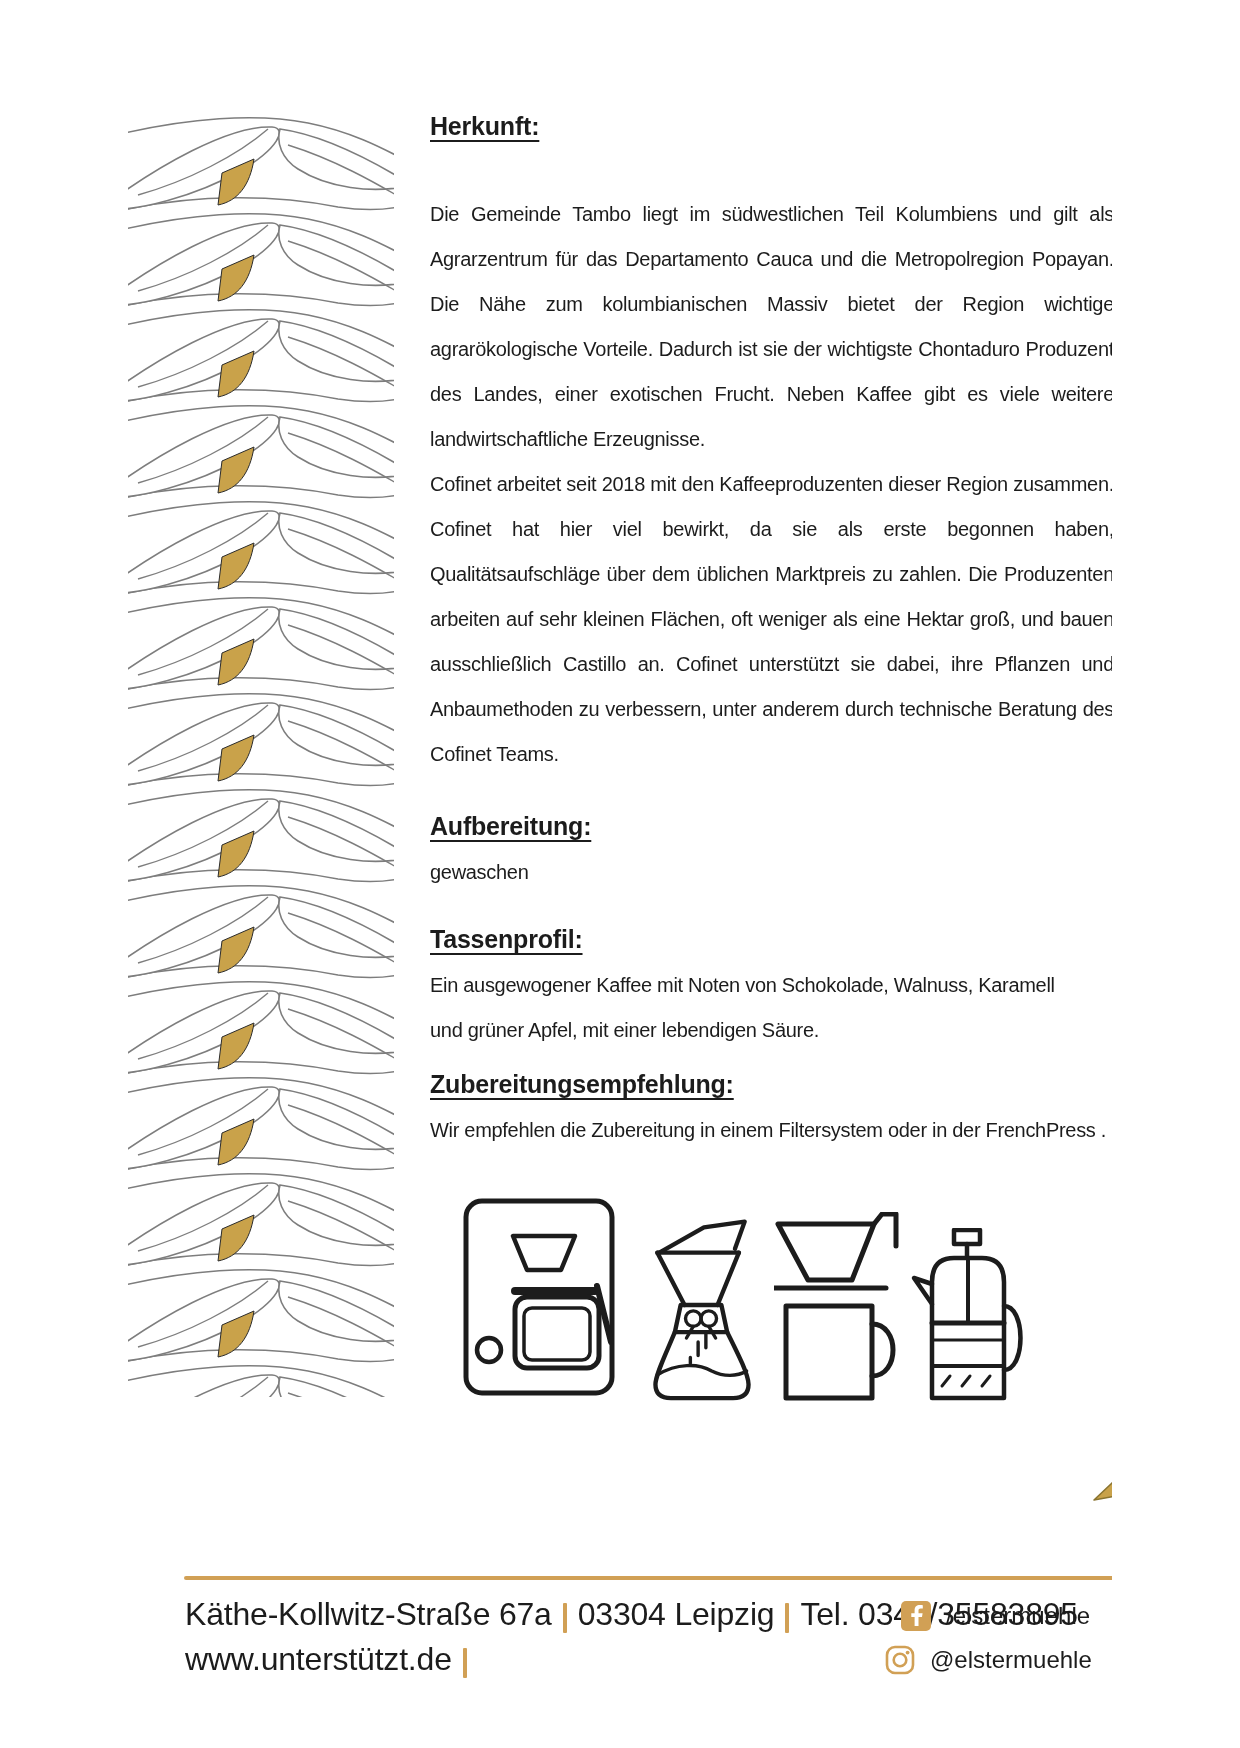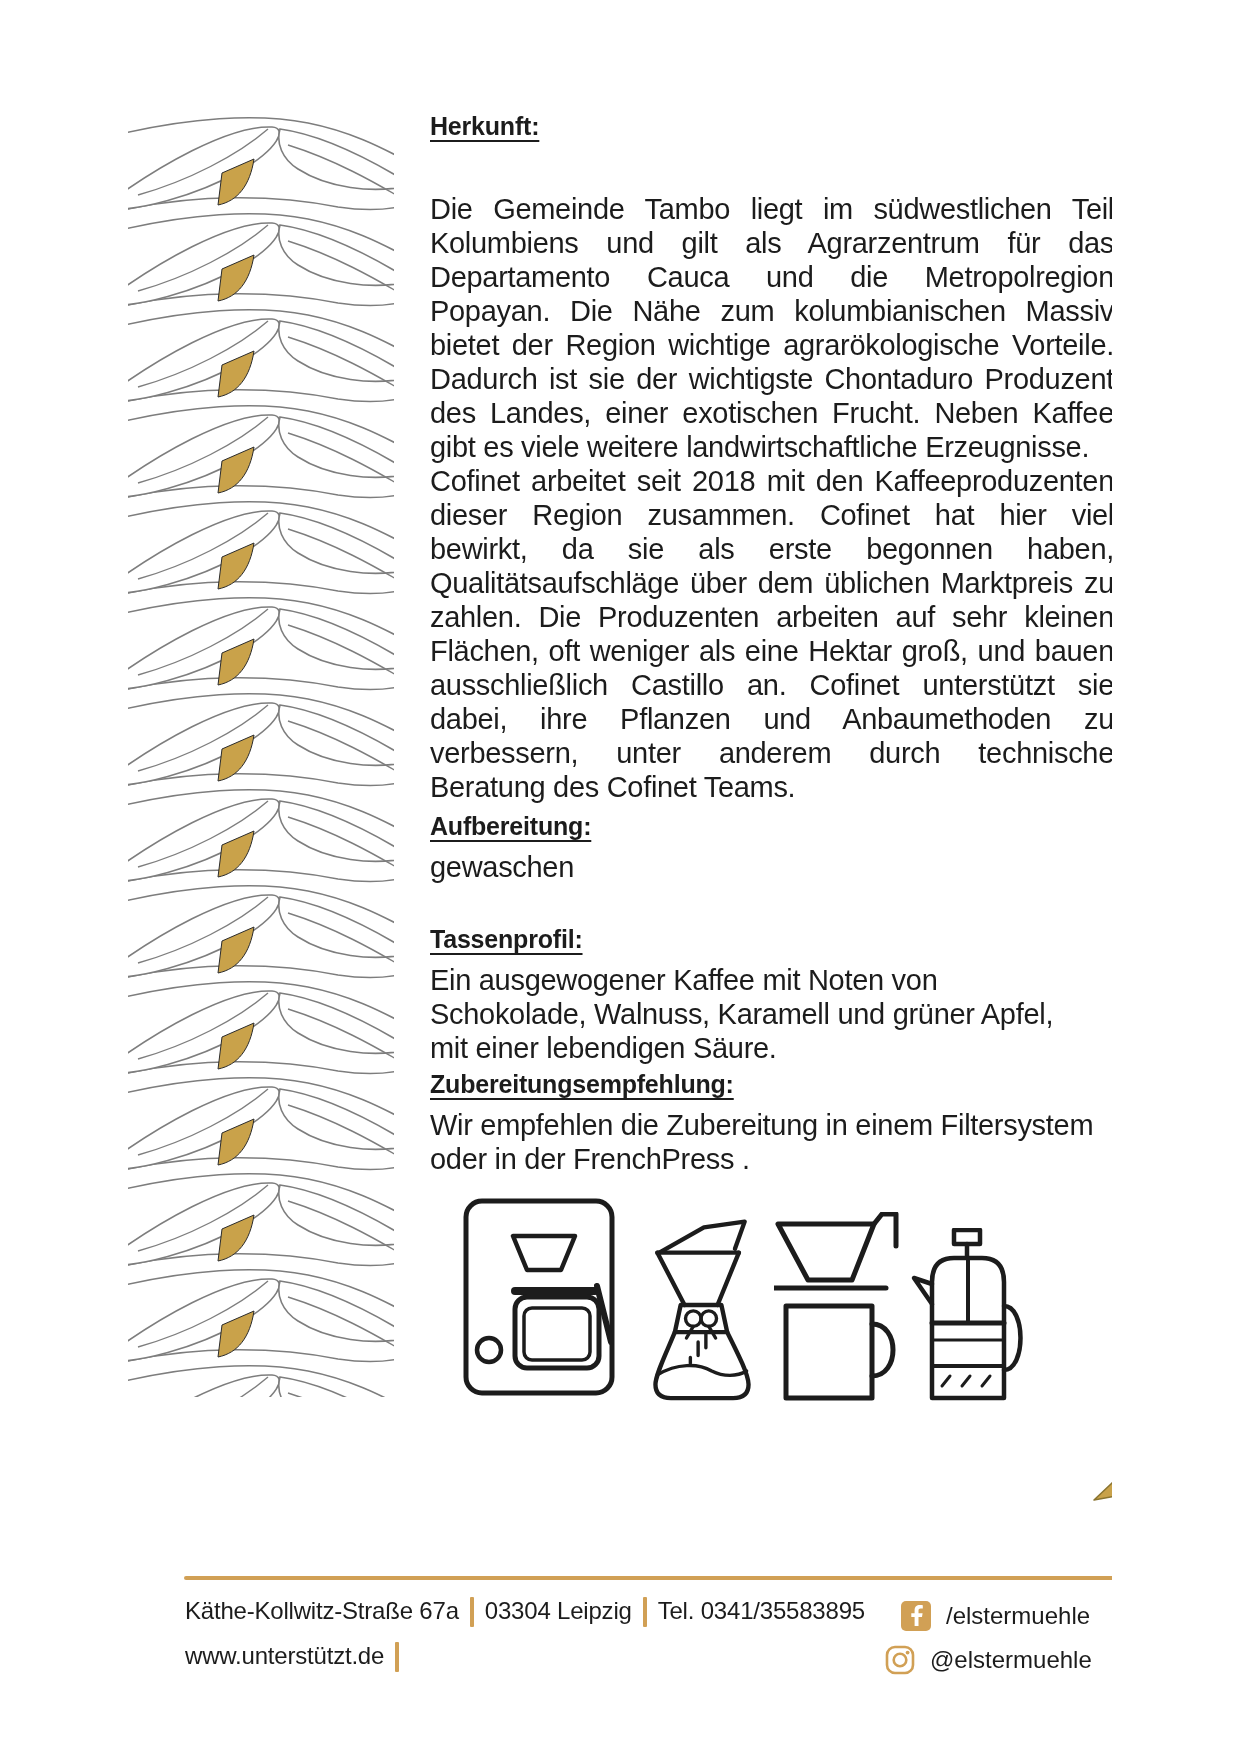--- a/index.html
+++ b/index.html
@@ -6,28 +6,28 @@
   #page{
     position:relative;width:984px;height:1748px;background:#ffffff;overflow:hidden;
     font-family:Liberation Sans, sans-serif;color:#1c1c1c;margin:0 auto;
   }
   .abs{position:absolute;}
   
   .sec-heading{
     font-size:25px;font-weight:700;letter-spacing:-0.2px;
     text-decoration:underline;text-decoration-thickness:2px;text-underline-offset:5px;
   }
-  .body-text{font-size:29px;line-height:34px;letter-spacing:-0.3px;}
+  .body-text{font-size:20px;line-height:45px;letter-spacing:-0.3px;}
   .just{text-align:justify;}
   .para{margin:0;}
   
   .brand-line{font-size:27px;letter-spacing:0.2px;}
   .brand-name{font-weight:700;letter-spacing:0.5px;}
   .gold-rule{height:4px;border-radius:2px;}
-  .contact-row{display:flex;align-items:flex-start;font-size:24px;letter-spacing:-0.2px;height:36px;}
+  .contact-row{display:flex;align-items:flex-end;font-size:32px;letter-spacing:-0.2px;height:36px;}
   .gold-bar{display:inline-block;width:4px;height:30px;margin:0 11px;border-radius:1px;}
   .social-row{display:flex;align-items:center;gap:15px;font-size:24px;height:36px;}
   .icon-svg{display:block;}
 </style>
 </head>
 <body>
 
 <div id="page">
 
   <div class="abs" style="left:0;top:115px;width:266px;height:1282px;">

